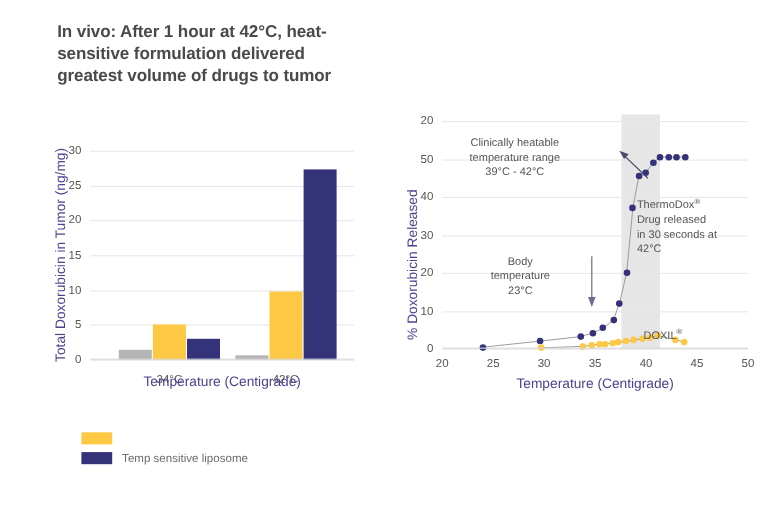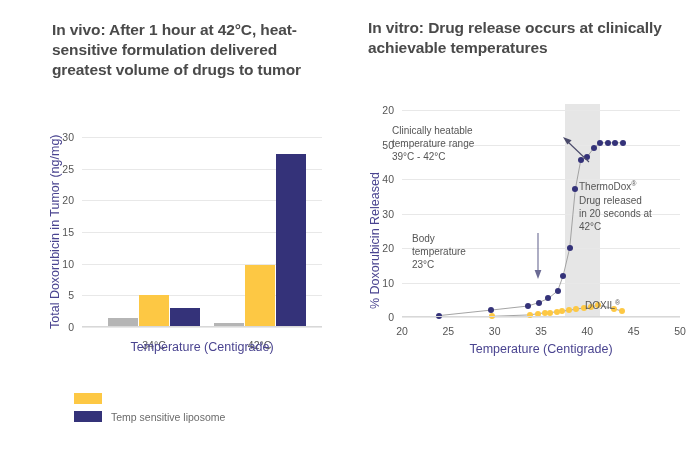--- a/index.html
+++ b/index.html
@@ -102,21 +102,21 @@
     border-radius: 50%;
     transform: translate(-50%, -50%);
   }
   .annot {
     position: absolute;
     font-size: 10px;
     color: #555;
     line-height: 1.32;
     white-space: pre-line;
   }
-  .annot-right { text-align: left; }
+  .annot-right { text-align: center; }
   .annot-left  { text-align: left; }
   .sup { font-size: 7px; vertical-align: super; }
   svg.overlay {
     position: absolute; left: 0; top: 0;
     width: 347px; height: 462px;
     pointer-events: none;
   }
 </style>
 </head>
 <body>
@@ -170,21 +170,20 @@
       </div>
       <div class="legend-row">
         <span class="legend-swatch" style="background: rgb(52, 50, 121);"></span>
         <span class="legend-label">Temp sensitive liposome</span>
       </div>
     </div>
 </div>
 
 <div class="panel panel-right">
 
-  <div class="chart-title">In vitro: Drug release occurs at clinically achievable temperatures</div>
 
   <div class="axis-title-y" id="right-ylabel" style="left: 16px; top: 309px;">% Doxorubicin Released</div>
 
   <div class="plot" id="right-plot" style="left:50px; top:110px; width:278px; height:207px;">
     <div id="right-band-layer">
         <div class="band" style="left: 163.093px; width: 35.2133px; top: -6px; height: 213px; background: rgb(230, 230, 230);"></div>
       </div>
     <div id="right-grid">
         <div class="gridline" style="top: 207px; width: 278px;"></div>
         <div class="gridline" style="top: 172.5px; width: 278px;"></div>
@@ -258,21 +257,21 @@
 temperature range
 39°C - 42°C</div>
 
   <div class="annot annot-right" style="left:60px; top:232px; width:122px;">Body
 temperature
 23°C</div>
 
   <div class="annot annot-left" style="left:227px; top:166px; width:110px;">
     <span>ThermoDox</span><span class="sup">®</span>
     <div style="white-space:pre-line;">Drug released
-in 20 seconds at
+in 30 seconds at
 42°C</div>
   </div>
 
   <div class="annot annot-left" style="left:233px; top:285px; width:80px;">
     <span>DOXIL</span><span class="sup">®</span>
   </div>
 
   <svg class="overlay">
 
     <line x1="186" y1="233" x2="186" y2="272" stroke="#6b6b94" stroke-width="1.1"></line>

